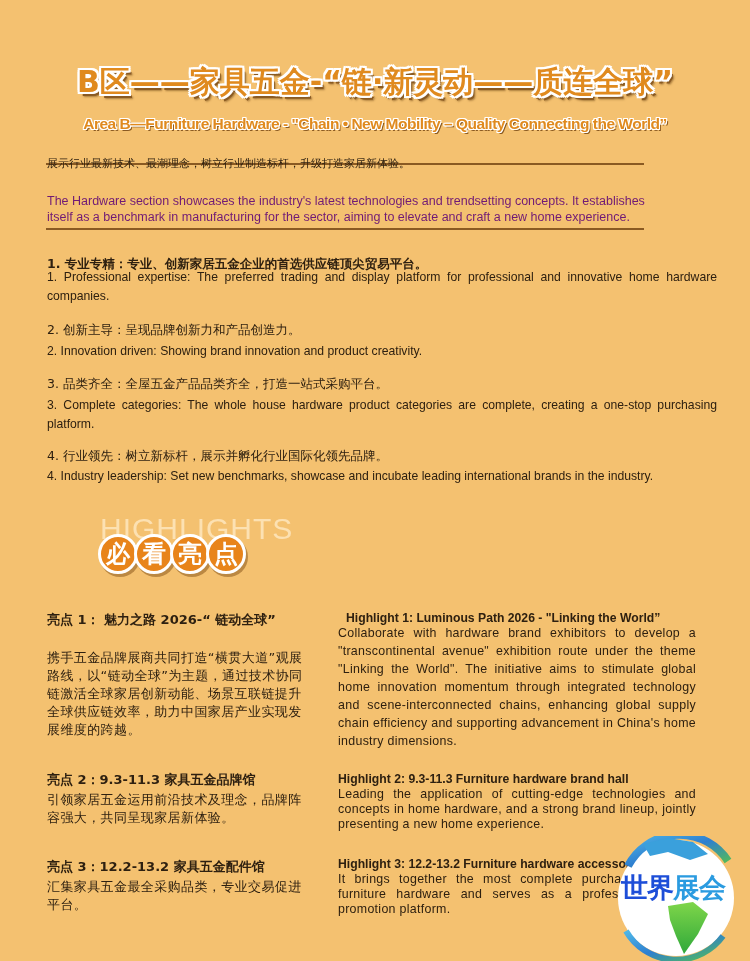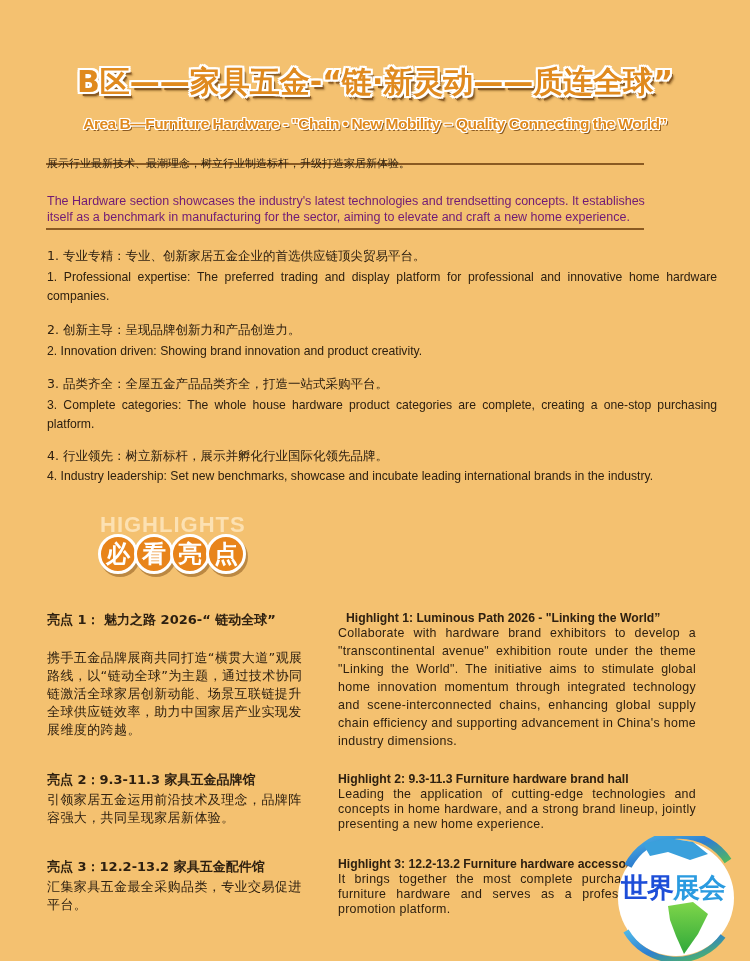--- a/index.html
+++ b/index.html
@@ -80,22 +80,22 @@
       font-size: 12.2px;
       line-height: 19px;
       color: #2e2010;
       text-align: justify;
     }
 
     
     .hl-word {
       left: 100px; top: 512px;
       font-family: "Liberation Sans", sans-serif;
-      font-weight: bold;
-      font-size: 22px;
+      font-weight: normal;
+      font-size: 30px;
       letter-spacing: 1px;
       color: rgba(255, 235, 200, 0.75);
       white-space: nowrap;
     }
     .hl-badge {
       left: 98px; top: 534px;
       display: flex;
     }
     .hl-circle {
       width: 40px; height: 40px;
@@ -169,21 +169,21 @@
 <body>
 
 <div class="abs title-zh">B区——家具五金-“链·新灵动——质连全球”</div>
 <div class="abs title-en">Area B—Furniture Hardware - "Chain • New Mobility – Quality Connecting the World”</div>
 
 <div class="abs divider" style="top:163px;"></div>
 <div class="abs intro-zh">展示行业最新技术、最潮理念，树立行业制造标杆，升级打造家居新体验。</div>
 <div class="abs intro-en">The Hardware section showcases the industry's latest technologies and trendsetting concepts. It establishes itself as a benchmark in manufacturing for the sector, aiming to elevate and craft a new home experience.</div>
 <div class="abs divider" style="top:228px;"></div>
 
-<div class="abs point-zh" style="top:248px;">1. 专业专精：专业、创新家居五金企业的首选供应链顶尖贸易平台。</div>
+<div class="abs point-zh" style="top:256px;font-weight:bold;">1. 专业专精：专业、创新家居五金企业的首选供应链顶尖贸易平台。</div>
 <div class="abs point-en" style="top:268px;">1. Professional expertise: The preferred trading and display platform for professional and innovative home hardware companies.</div>
 
 <div class="abs point-zh" style="top:322px;">2. 创新主导：呈现品牌创新力和产品创造力。</div>
 <div class="abs point-en" style="top:342px;">2. Innovation driven: Showing brand innovation and product creativity.</div>
 
 <div class="abs point-zh" style="top:376px;">3. 品类齐全：全屋五金产品品类齐全，打造一站式采购平台。</div>
 <div class="abs point-en" style="top:396px;">3. Complete categories: The whole house hardware product categories are complete, creating a one-stop purchasing platform.</div>
 
 <div class="abs point-zh" style="top:448px;">4. 行业领先：树立新标杆，展示并孵化行业国际化领先品牌。</div>
 <div class="abs point-en" style="top:467px;">4. Industry leadership: Set new benchmarks, showcase and incubate leading international brands in the industry.</div>

